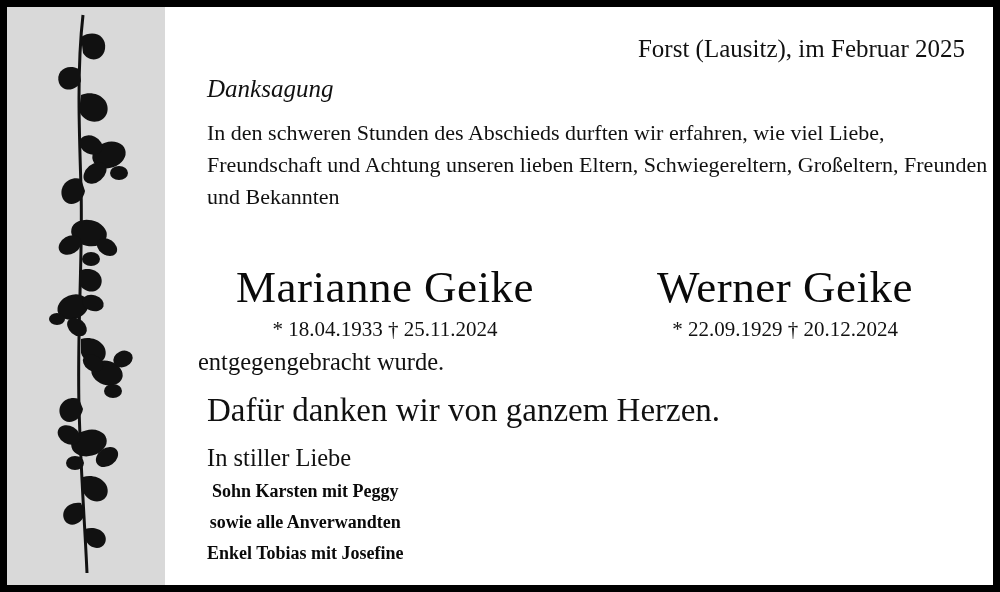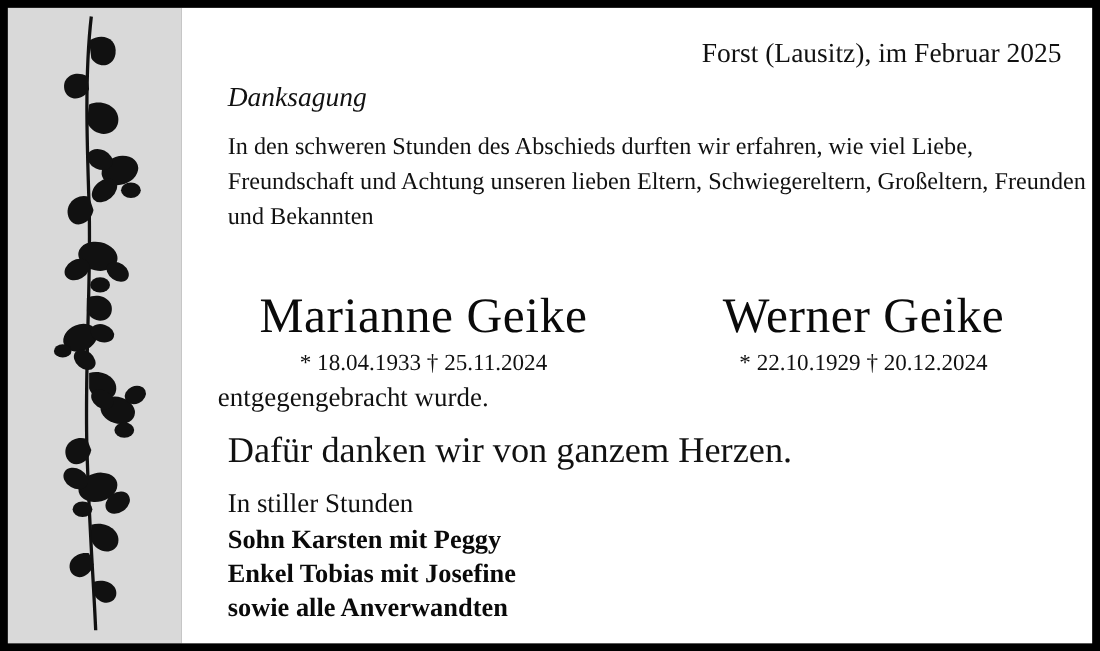--- a/index.html
+++ b/index.html
@@ -112,24 +112,25 @@
     position: absolute;
     left: 42px;
     top: 437px;
     font-size: 24.5px;
     color: #111;
   }
   .mourners {
     position: absolute;
     left: 42px;
     top: 469px;
-    font-size: 24px;
+    font-size: 18px;
     font-weight: bold;
     line-height: 31px;
     color: #0a0a0a;
+    text-align: center;
   }
 </style>
 </head>
 <body>
 
 <div class="notice">
 
   <div class="ornament-panel">
     <svg class="ornament-svg" viewBox="0 0 130 578">
       <path d="M68 8 C 62 60, 64 120, 66 180 C 68 250, 62 320, 64 400 C 66 470, 70 520, 72 566" stroke="#111" stroke-width="3" fill="none"></path>
@@ -190,30 +191,30 @@
 
     <div class="intro">In den schweren Stunden des Abschieds durften wir erfahren, wie viel Liebe, Freundschaft und Achtung unseren lieben Eltern, Schwiegereltern, Großeltern, Freunden und Bekannten</div>
 
     <div class="names">
       <div class="person">
         <div class="name">Marianne Geike</div>
         <div class="dates">* 18.04.1933  † 25.11.2024</div>
       </div>
       <div class="person">
         <div class="name">Werner Geike</div>
-        <div class="dates">* 22.10.1929  † 20.12.2024</div>
+        <div class="dates">* 22.09.1929  † 20.12.2024</div>
       </div>
     </div>
 
     <div class="after-names">entgegengebracht wurde.</div>
 
     <div class="thanks">Dafür danken wir von ganzem Herzen.</div>
 
-    <div class="mourning-label">In stiller Stunden</div>
+    <div class="mourning-label">In stiller Liebe</div>
 
     <div class="mourners">
       <div>Sohn Karsten mit Peggy</div>
+      <div>sowie alle Anverwandten</div>
       <div>Enkel Tobias mit Josefine</div>
-      <div>sowie alle Anverwandten</div>
     </div>
 
   </div>
 </div>
 
 </body></html>

